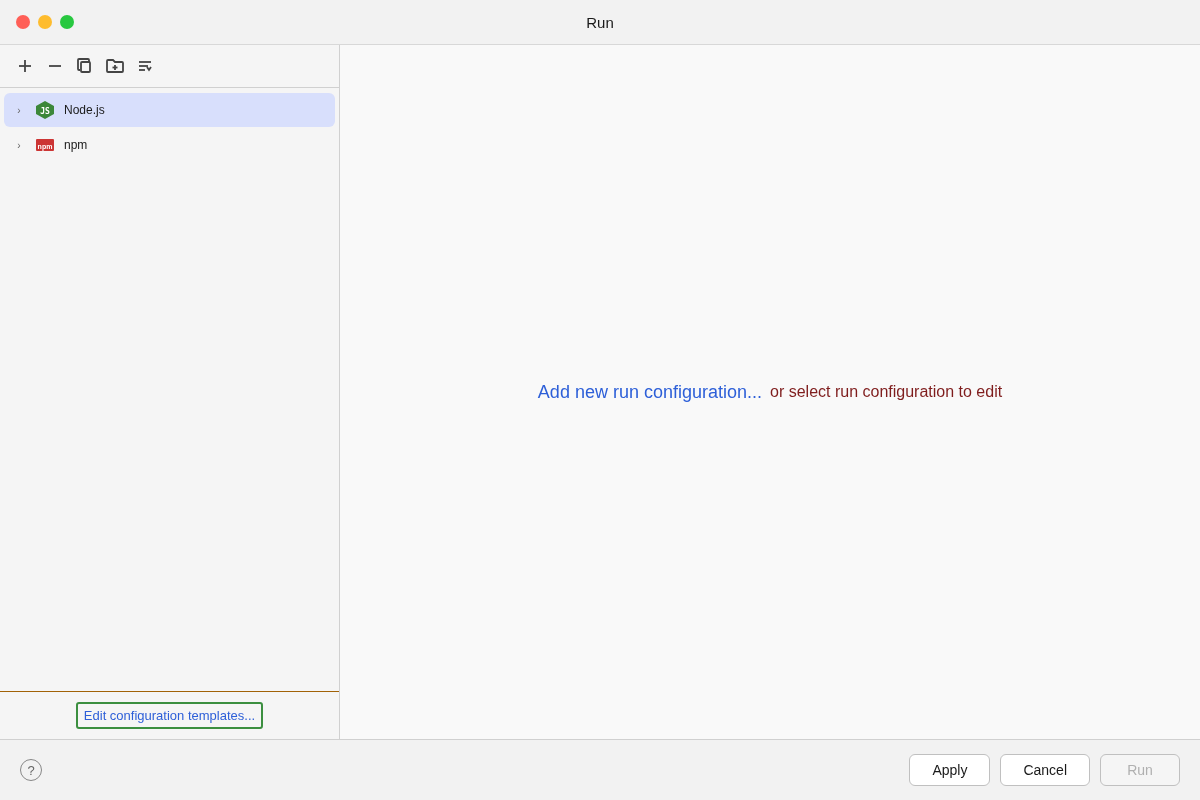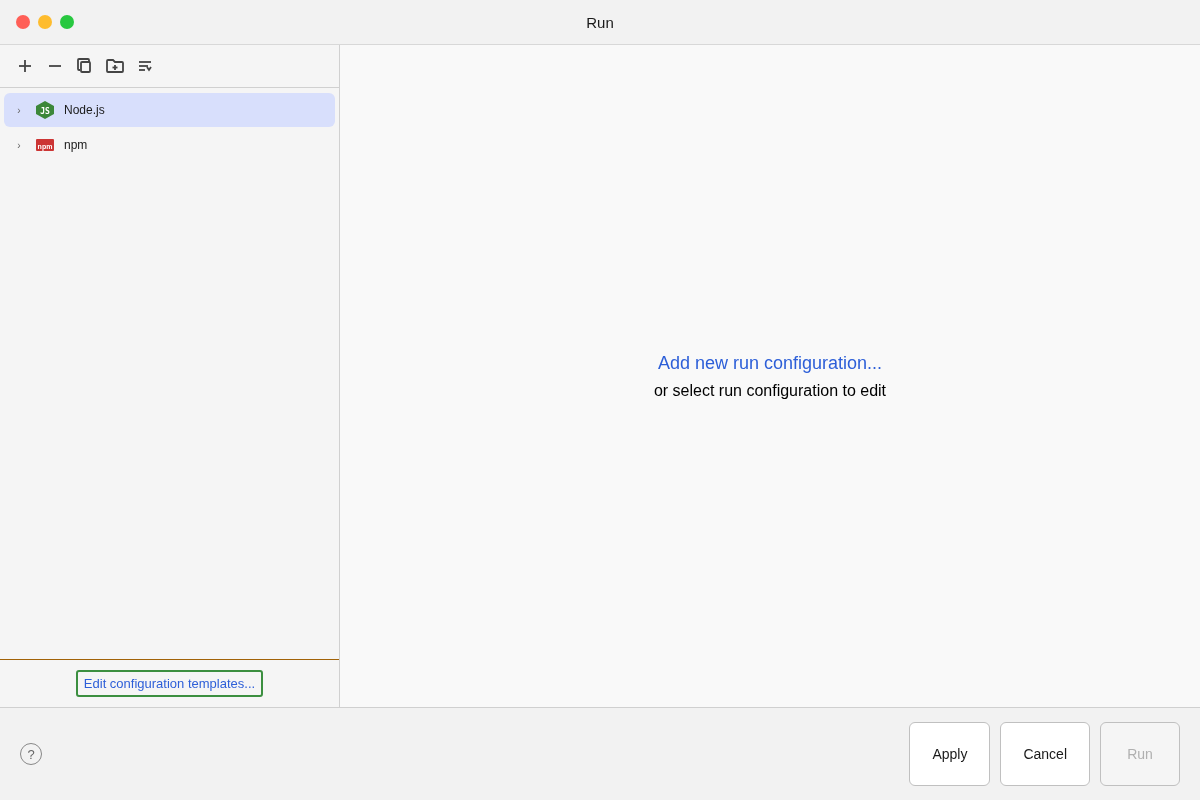--- a/index.html
+++ b/index.html
@@ -175,33 +175,33 @@
       border-radius: 3px;
     }
 
     
     .content-area {
       flex: 1;
       display: flex;
       align-items: center;
       justify-content: center;
       background: #f9f9f9;
-      flex-direction: column;
+      flex-direction: row;
       gap: 8px;
     }
 
     .add-config-link {
       color: #2d5fd8;
       font-size: 18px;
       cursor: pointer;
       text-decoration: none;
     }
 
     .config-subtitle {
-      color: #000000;
+      color: #7f1d1d;
       font-size: 16px;
     }
 
     
     .bottom-bar {
       display: flex;
       align-items: center;
       justify-content: flex-end;
       padding: 14px 20px;
       background: #f2f2f2;
@@ -223,21 +223,21 @@
       background: transparent;
       color: #666;
       font-size: 13px;
       cursor: pointer;
       display: flex;
       align-items: center;
       justify-content: center;
     }
 
     .action-btn {
-      padding: 23px 22px;
+      padding: 7px 22px;
       border-radius: 6px;
       font-size: 14px;
       cursor: pointer;
       border: 1px solid #c0c0c0;
       background: #ffffff;
       color: #1a1a1a;
       font-weight: 400;
       min-width: 80px;
     }
 

